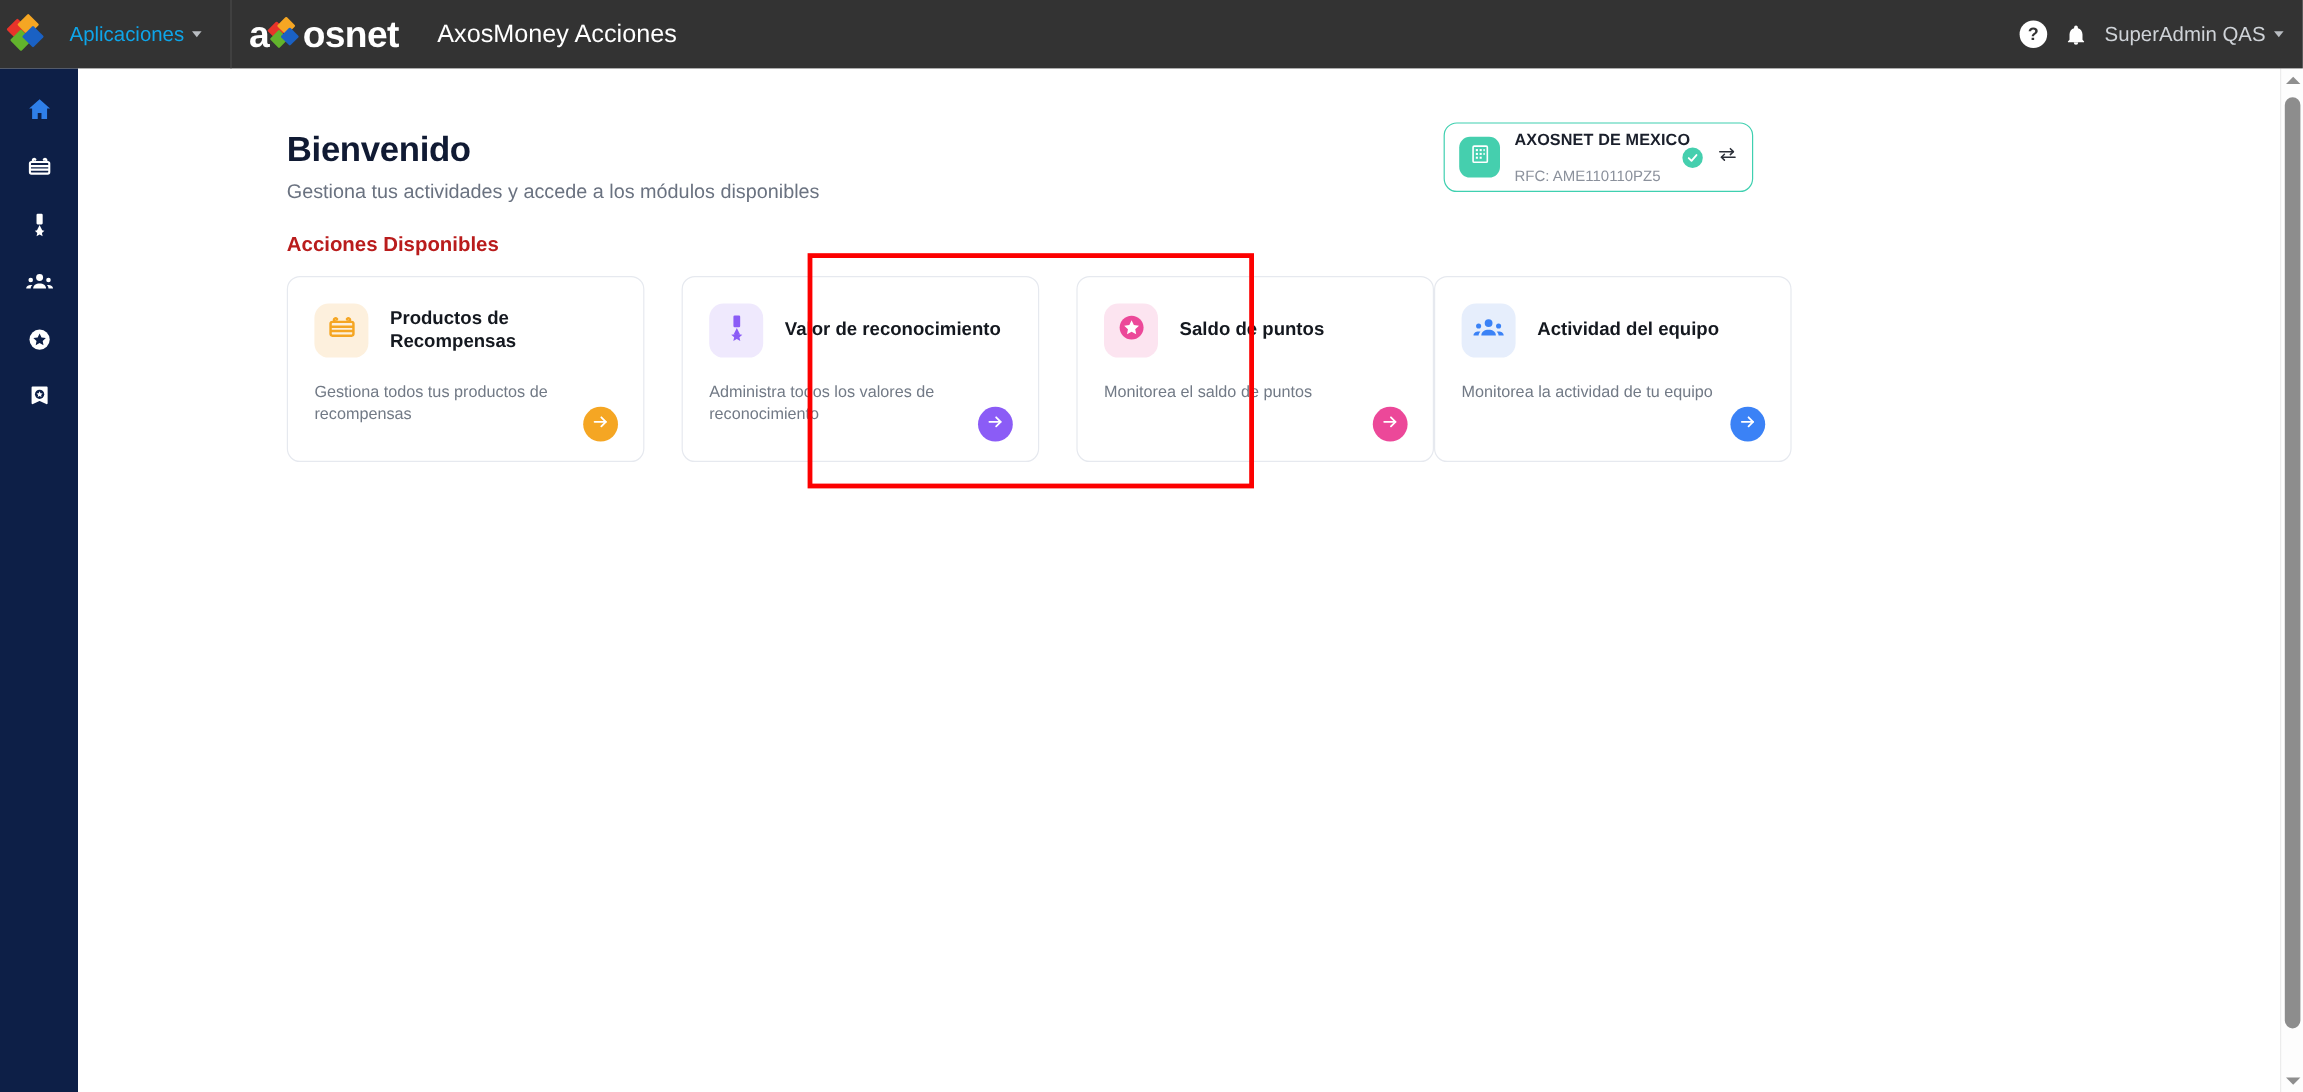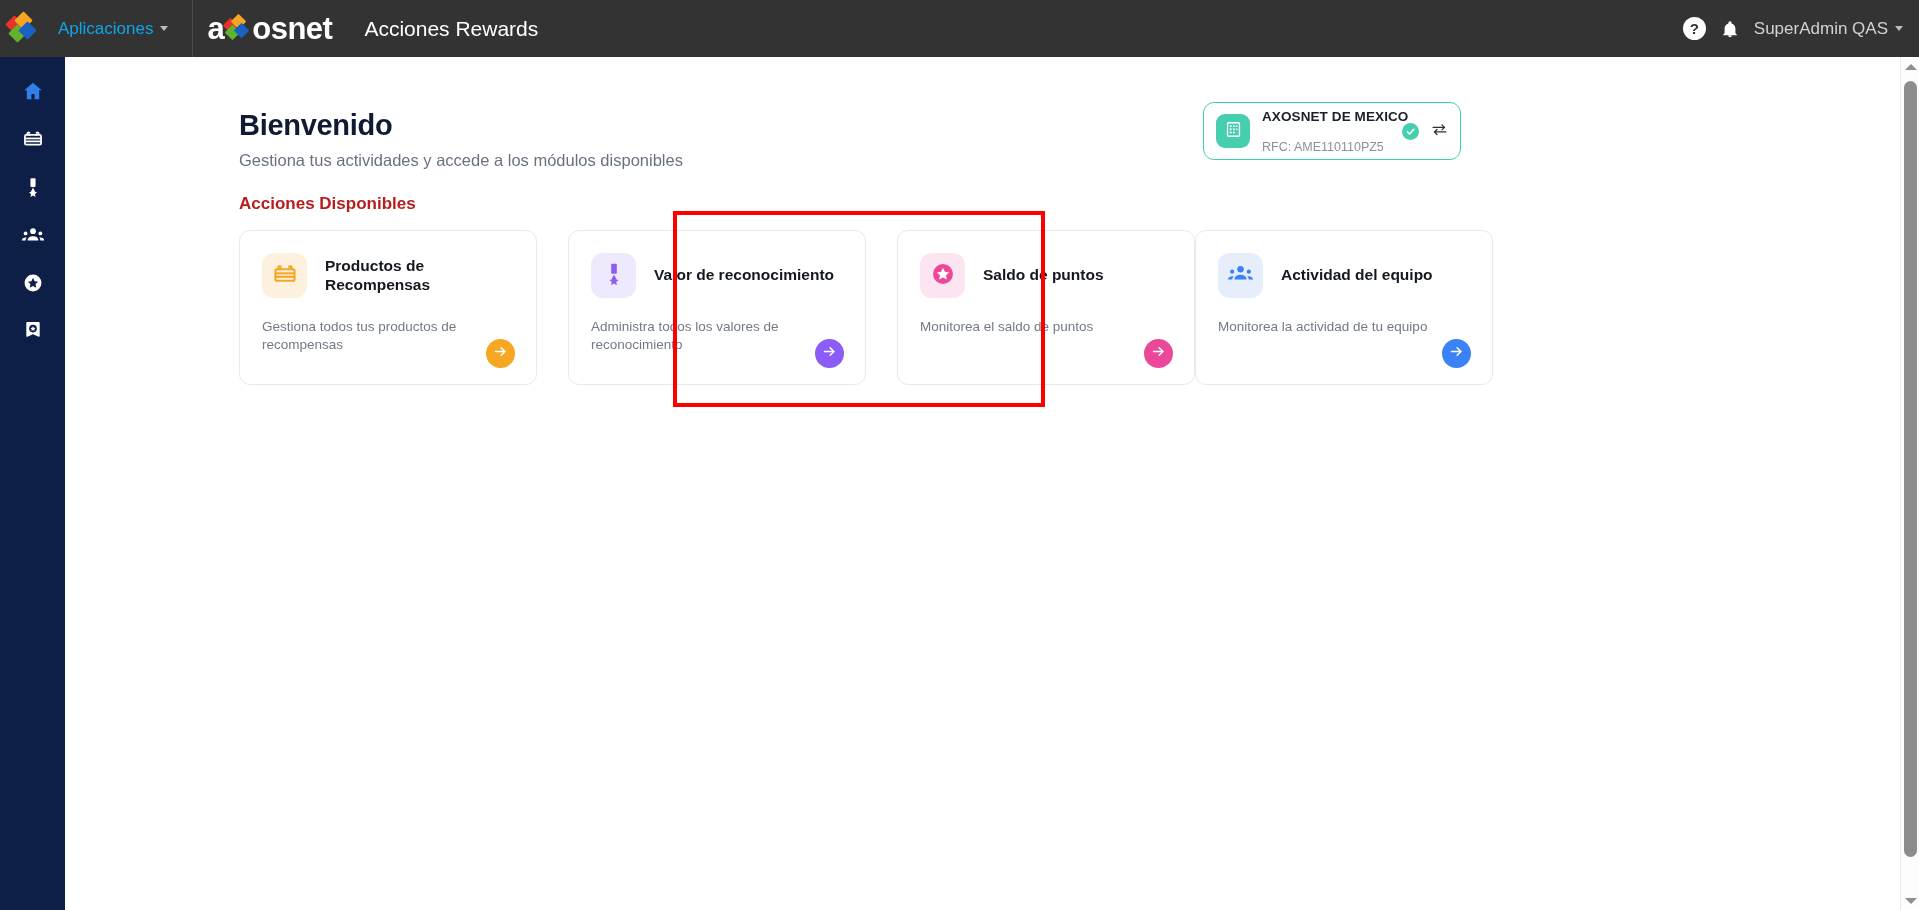--- a/index.html
+++ b/index.html
@@ -204,21 +204,21 @@
   <div class="brand">
     <span>a</span>
     <span class="bmark">
         <i></i>
         <i></i>
         <i></i>
         <i></i>
       </span>
     <span>osnet</span>
   </div>
-  <div class="app-title">Acciones Rewards</div>
+  <div class="app-title">AxosMoney Acciones</div>
 
   <div class="topbar-right">
     <div class="help-ico">?</div>
     <div style="display:flex;align-items:center;">
       <svg width="20" height="20" viewBox="0 0 24 24" fill="#ffffff">
         <path d="M12 22a2.2 2.2 0 0 0 2.2-2.2H9.8A2.2 2.2 0 0 0 12 22zm6.5-5v-5.2c0-3.1-1.7-5.7-4.6-6.4v-.7a1.9 1.9 0 1 0-3.8 0v.7C7.2 6.1 5.5 8.7 5.5 11.8V17l-1.6 1.6v.8h16.2v-.8L18.5 17z"></path>
       </svg>
     </div>
     <div class="user-name">
       <span>SuperAdmin QAS</span>

